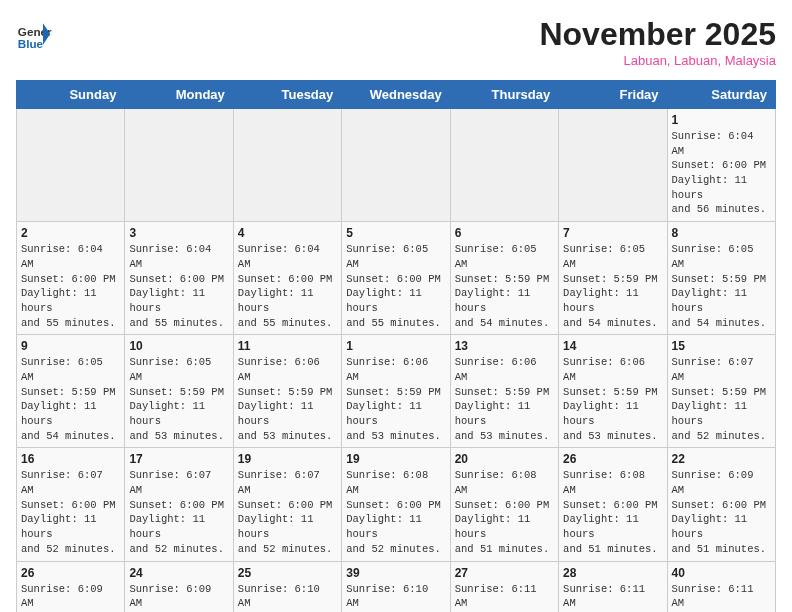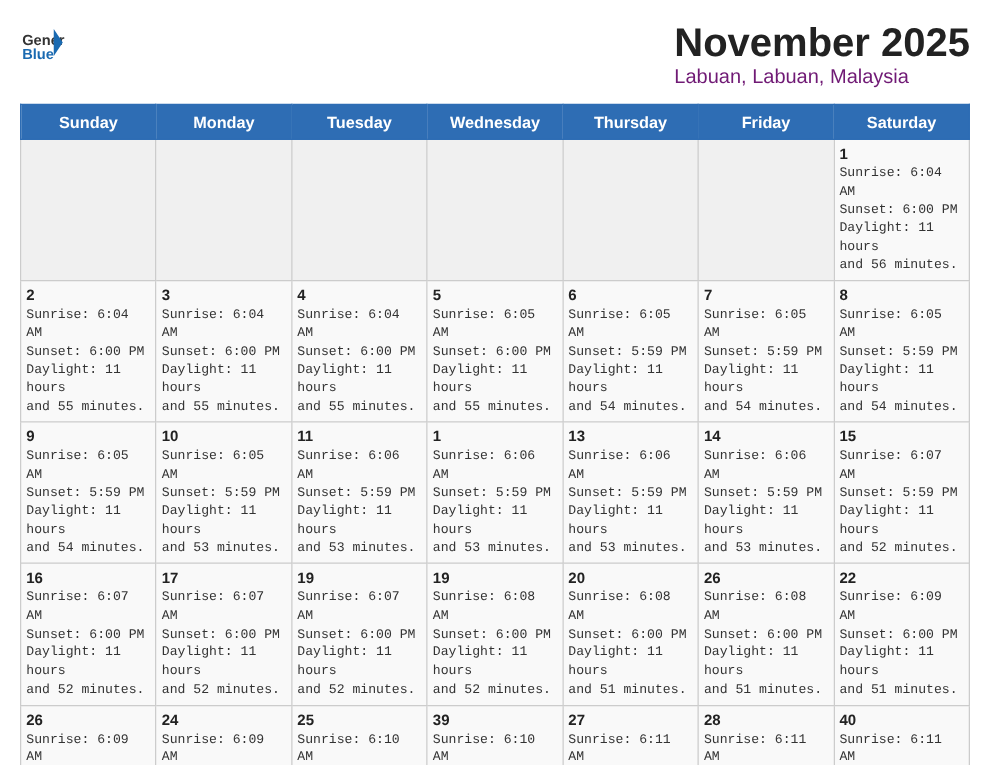--- a/index.html
+++ b/index.html
@@ -19,41 +19,41 @@
     .logo {
       display: flex;
       align-items: center;
       gap: 6px;
     }
     .logo-icon {
       width: 36px;
       height: 36px;
     }
     .title-area {
-      text-align: left;
+      text-align: right;
     }
     .month-title {
       font-size: 32px;
       font-weight: bold;
       color: #222;
     }
     .location-title {
-      font-size: 16px;
-      color: #701a75;
+      font-size: 13px;
+      color: #ec4899;
     }
     table {
       width: 100%;
       border-collapse: collapse;
       font-size: 11px;
     }
     thead tr th {
       background: #2e6db4;
       color: #fff;
       padding: 6px 8px;
-      text-align: center;
+      text-align: right;
       font-size: 13px;
       font-weight: bold;
       border: 1px solid #2e6db4;
     }
     tbody tr td {
       border: 1px solid #ccc;
       vertical-align: top;
       padding: 4px 4px;
       width: calc(100% / 7);
       min-height: 80px;

